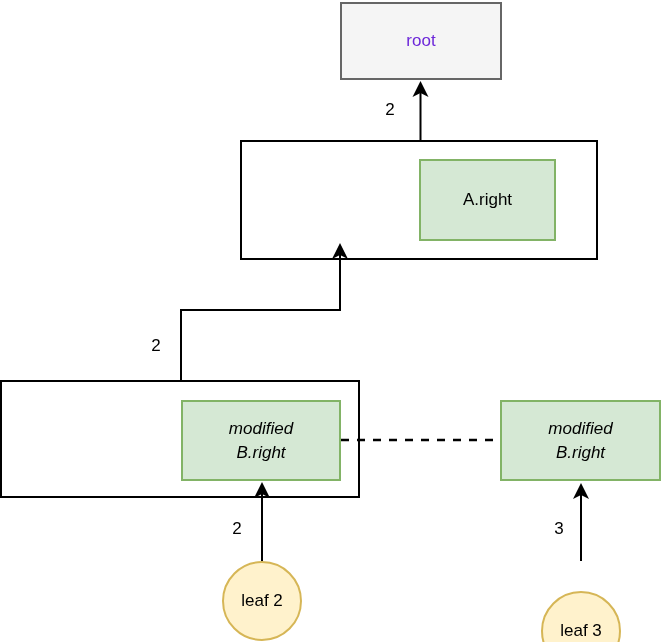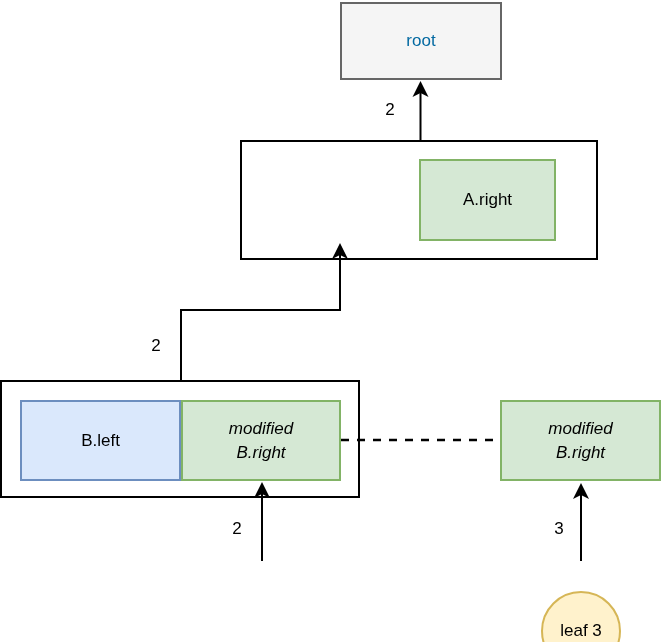--- a/index.html
+++ b/index.html
@@ -3,21 +3,21 @@
 <meta charset="utf-8">
 <style>
   html,body{margin:0;padding:0;background:#ffffff;}
   .canvas{
     position:relative;width:662px;height:642px;background:#ffffff;overflow:hidden;
     font-family:"Liberation Sans",sans-serif;font-size:17px;color:#000;
   }
   .abs{position:absolute;box-sizing:border-box;}
   .node{display:flex;align-items:center;justify-content:center;text-align:center;}
   
-  #root-node{left:340px;top:2px;width:162px;height:78px;background:#f5f5f5;border:2px solid #666666;color:#0369a1;}
+  #root-node{left:340px;top:2px;width:162px;height:78px;background:#f5f5f5;border:2px solid #666666;color:#6d28d9;}
   
   #parent-box{left:240px;top:140px;width:358px;height:120px;background:#ffffff;border:2px solid #000000;}
   #aright-cell{left:419px;top:159px;width:137px;height:82px;background:#d5e8d4;border:2px solid #82b366;}
   #nil-cell{left:261px;top:159px;width:160px;height:82px;background:#ffffff;border:2px solid #000000;}
   
   #left-box{left:0px;top:380px;width:360px;height:118px;background:#ffffff;border:2px solid #000000;}
   #bleft-cell{left:20px;top:400px;width:161px;height:81px;background:#dae8fc;border:2px solid #6c8ebf;}
   #left-modified-cell{left:181px;top:400px;width:160px;height:81px;background:#d5e8d4;border:2px solid #82b366;}
   
   #right-modified-cell{left:500px;top:400px;width:161px;height:81px;background:#d5e8d4;border:2px solid #82b366;}
@@ -42,37 +42,37 @@
   <div class="abs node" id="root-node">
     <span>root</span>
   </div>
 
   <div class="abs node" id="parent-box"></div>
   <div class="abs node" id="aright-cell">
     <span>A.right</span>
   </div>
 
   <div class="abs node" id="left-box"></div>
-  <div class="abs node" id="bleft-cell">
-    <span>B.left</span>
-  </div>
   <div class="abs node two-line" id="left-modified-cell">
     <span>
       <span class="line">modified</span>
       <span class="line">B.right</span>
     </span>
   </div>
 
   <div class="abs node two-line" id="right-modified-cell">
     <span>
       <span class="line">modified</span>
       <span class="line">B.right</span>
     </span>
   </div>
 
+  <div class="abs node leaf" id="leaf2-node">
+    <span>leaf 2</span>
+  </div>
   <div class="abs node leaf" id="leaf3-node">
     <span>leaf 3</span>
   </div>
 
   <svg id="connector-layer" viewBox="0 0 662 642" xmlns="http://www.w3.org/2000/svg">
 
     <g>
       <line x1="420.5" y1="141" x2="420.5" y2="93" stroke="#000" stroke-width="2"></line>
       <polygon points="420.5,81 412.5,97 420.5,93 428.5,97" fill="#000"></polygon>
     </g>

